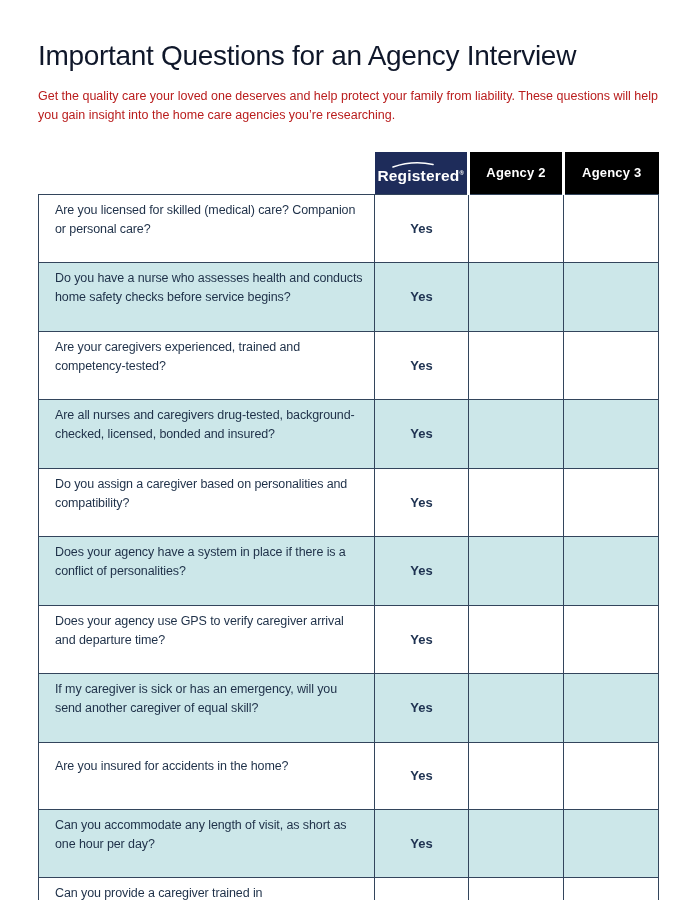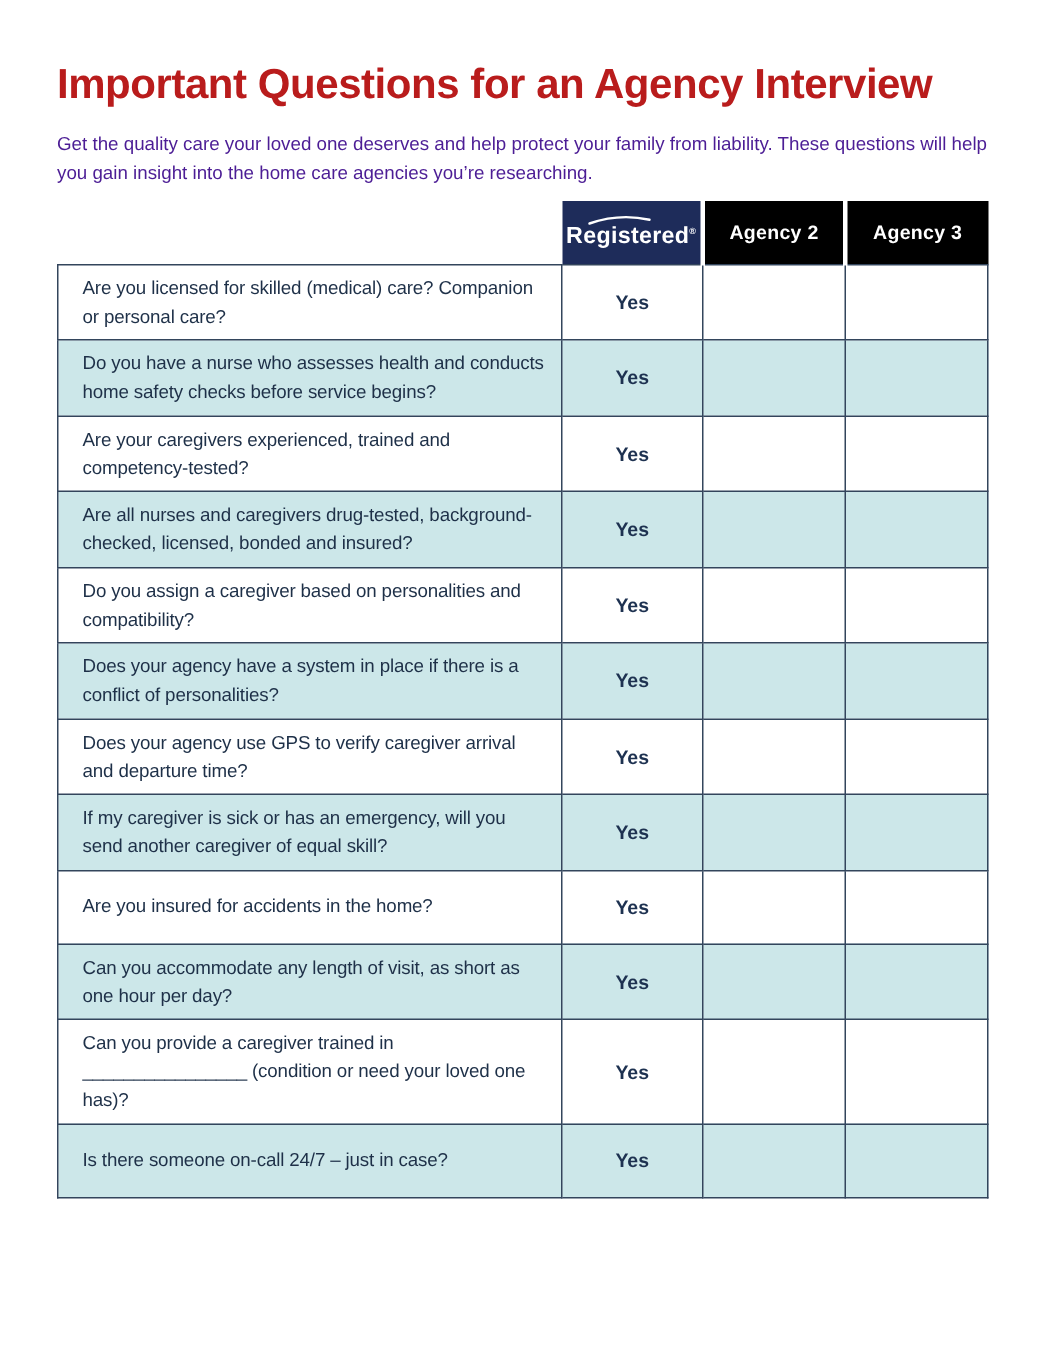--- a/index.html
+++ b/index.html
@@ -7,30 +7,30 @@
     width:700px;height:900px;
     font-family:"Liberation Sans", sans-serif;
     color:#1f3048;
     position:relative;
     overflow:hidden;
   }
   .page{padding:40px 40px 0 38px;}
   .page-title{
     margin:0 0 15px 0;
     font-size:28px;
-    font-weight:700;
+    font-weight:400;
     letter-spacing:-0.3px;
-    color:#b91c1c;
+    color:#0f172a;
   }
   .page-subtitle{
-    margin:0 0 8px 0;
+    margin:0 0 26px 0;
     font-size:12.5px;
     line-height:1.55;
     max-width:622px;
-    color:#4c1d95;
+    color:#b91c1c;
   }
   table.compare{
     border-collapse:collapse;
     width:620px;
     table-layout:fixed;
   }
   col.c-question{width:336px;}
   col.c-brand{width:94px;}
   col.c-agency{width:95px;}
   thead th{
@@ -72,21 +72,21 @@
   }
   tbody td{
     border:1px solid #33455c;
     font-size:12.5px;
     line-height:1.5;
     color:#1e3048;
     height:36px;
     vertical-align:middle;
   }
   td.question{
-    padding:6px 10px 6px 16px;
+    padding:6px 10px 24px 16px;
     letter-spacing:-0.1px;
   }
   td.answer{
     text-align:center;
     font-weight:bold;
     font-size:13px;
     color:#1d3150;
     padding:6px 1px;
   }
   tbody tr:nth-child(even){background:#cce7e9;}

